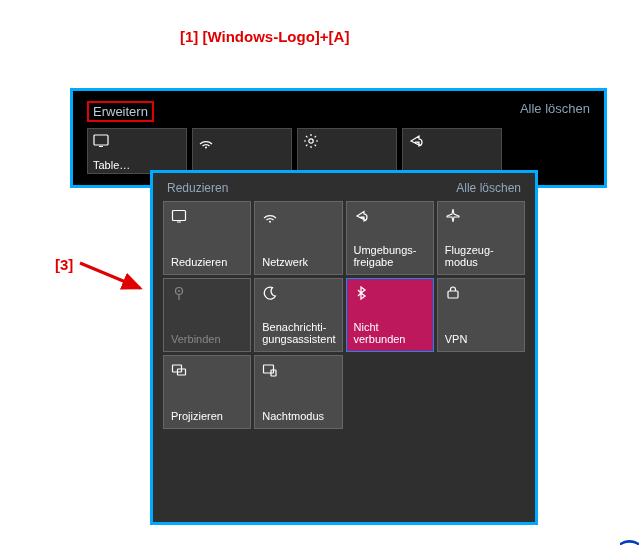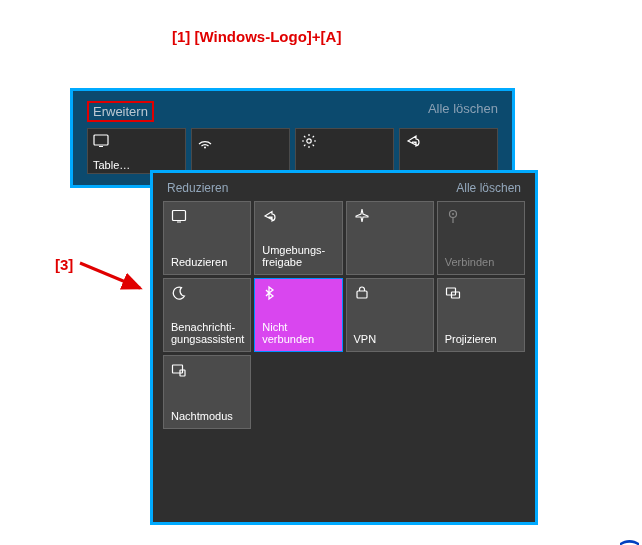--- a/index.html
+++ b/index.html
@@ -16,42 +16,41 @@
     position: absolute;
     color: #e00000;
     font-weight: bold;
     font-size: 15px;
     font-family: Arial, sans-serif;
   }
   .back-panel {
     position: absolute;
     left: 70px;
     top: 88px;
-    width: 445px;
+    width: 537px;
     height: 100px;
-    background: #0c4a6e;
+    background: #000000;
     border: 3px solid #00aaff;
     padding: 10px 14px 6px 14px;
   }
   .back-header {
     display: flex;
     justify-content: space-between;
     font-size: 13px;
     color: #8aa0b4;
     margin-bottom: 6px;
   }
   .back-header .expand {
     color: #bcc8d2;
     border: 2px solid #e00000;
     padding: 1px 4px;
   }
   .back-tiles {
     display: flex;
     gap: 5px;
-    justify-content: flex-end;
   }
   .back-tile {
     width: 100px;
     height: 46px;
     background: #2b2b2b;
     border: 1px solid #4a4a4a;
     position: relative;
     overflow: hidden;
   }
   .back-tile .bt-icon { position: absolute; top: 4px; left: 5px; color: #fff; }
@@ -83,39 +82,39 @@
     height: 74px;
     background: #4b4b4b;
     border: 1px solid #666;
     position: relative;
     overflow: hidden;
   }
   .tile .t-icon { position: absolute; top: 6px; left: 7px; color: #fff; display: block; }
   .tile .t-lbl  { position: absolute; bottom: 5px; left: 7px; right: 4px; color: #fff; font-size: 11px; line-height: 1.15; word-break: break-word; }
   .tile.disabled { background: #3a3a3a; }
   .tile.disabled .t-icon, .tile.disabled .t-lbl { color: #888; }
-  .tile.accent { background: #d946ef; border-color: #0091ff; }
+  .tile.accent { background: #be185d; border-color: #0091ff; }
   .watermark {
     position: absolute;
     right: 2px;
     bottom: 6px;
     transform: rotate(-90deg);
     transform-origin: right bottom;
     font-size: 20px;
     font-weight: bold;
     color: #0040c0;
     font-family: "Comic Sans MS", cursive, sans-serif;
     white-space: nowrap;
   }
   svg { width: 16px; height: 16px; display: block; }
 </style>
 </head>
 <body>
 
-<div class="annotation" style="left:172px; top:28px;">[1] [Windows-Logo]+[A]</div>
+<div class="annotation" style="left:180px; top:28px;">[1] [Windows-Logo]+[A]</div>
 <div class="annotation" style="left:156px; top:98px;">[2]</div>
 <div class="annotation" style="left:55px; top:256px;">[3]</div>
 
 <svg style="position:absolute; left:80px; top:258px; width:70px; height:40px; overflow:visible;">
   <defs>
       <marker id="arr" markerWidth="8" markerHeight="8" refX="6" refY="3" orient="auto">
     <path d="M0,0 L7,3 L0,6 Z" fill="#e00000"></path>
       </marker>
     </defs>
   <line x1="0" y1="5" x2="60" y2="30" stroke="#e00000" stroke-width="3" marker-end="url(#arr)"></line>
@@ -173,31 +172,40 @@
         <span class="t-icon">
           <svg viewBox="0 0 16 16">
             <use href="#ic-tablet"></use>
           </svg>
         </span>
         <span class="t-lbl">Reduzieren</span>
       </div>
       <div class="tile">
         <span class="t-icon">
           <svg viewBox="0 0 16 16">
+            <use href="#ic-network"></use>
+          </svg>
+        </span>
+        <span class="t-lbl">Netzwerk</span>
+      </div>
+      <div class="tile">
+        <span class="t-icon">
+          <svg viewBox="0 0 16 16">
             <use href="#ic-share"></use>
           </svg>
         </span>
         <span class="t-lbl">Umgebungs-<br>freigabe</span>
       </div>
       <div class="tile">
         <span class="t-icon">
           <svg viewBox="0 0 16 16">
             <use href="#ic-airplane"></use>
           </svg>
         </span>
+        <span class="t-lbl">Flugzeug-<br>modus</span>
       </div>
       <div class="tile disabled">
         <span class="t-icon">
           <svg viewBox="0 0 16 16">
             <use href="#ic-location"></use>
           </svg>
         </span>
         <span class="t-lbl">Verbinden</span>
       </div>
       <div class="tile">

